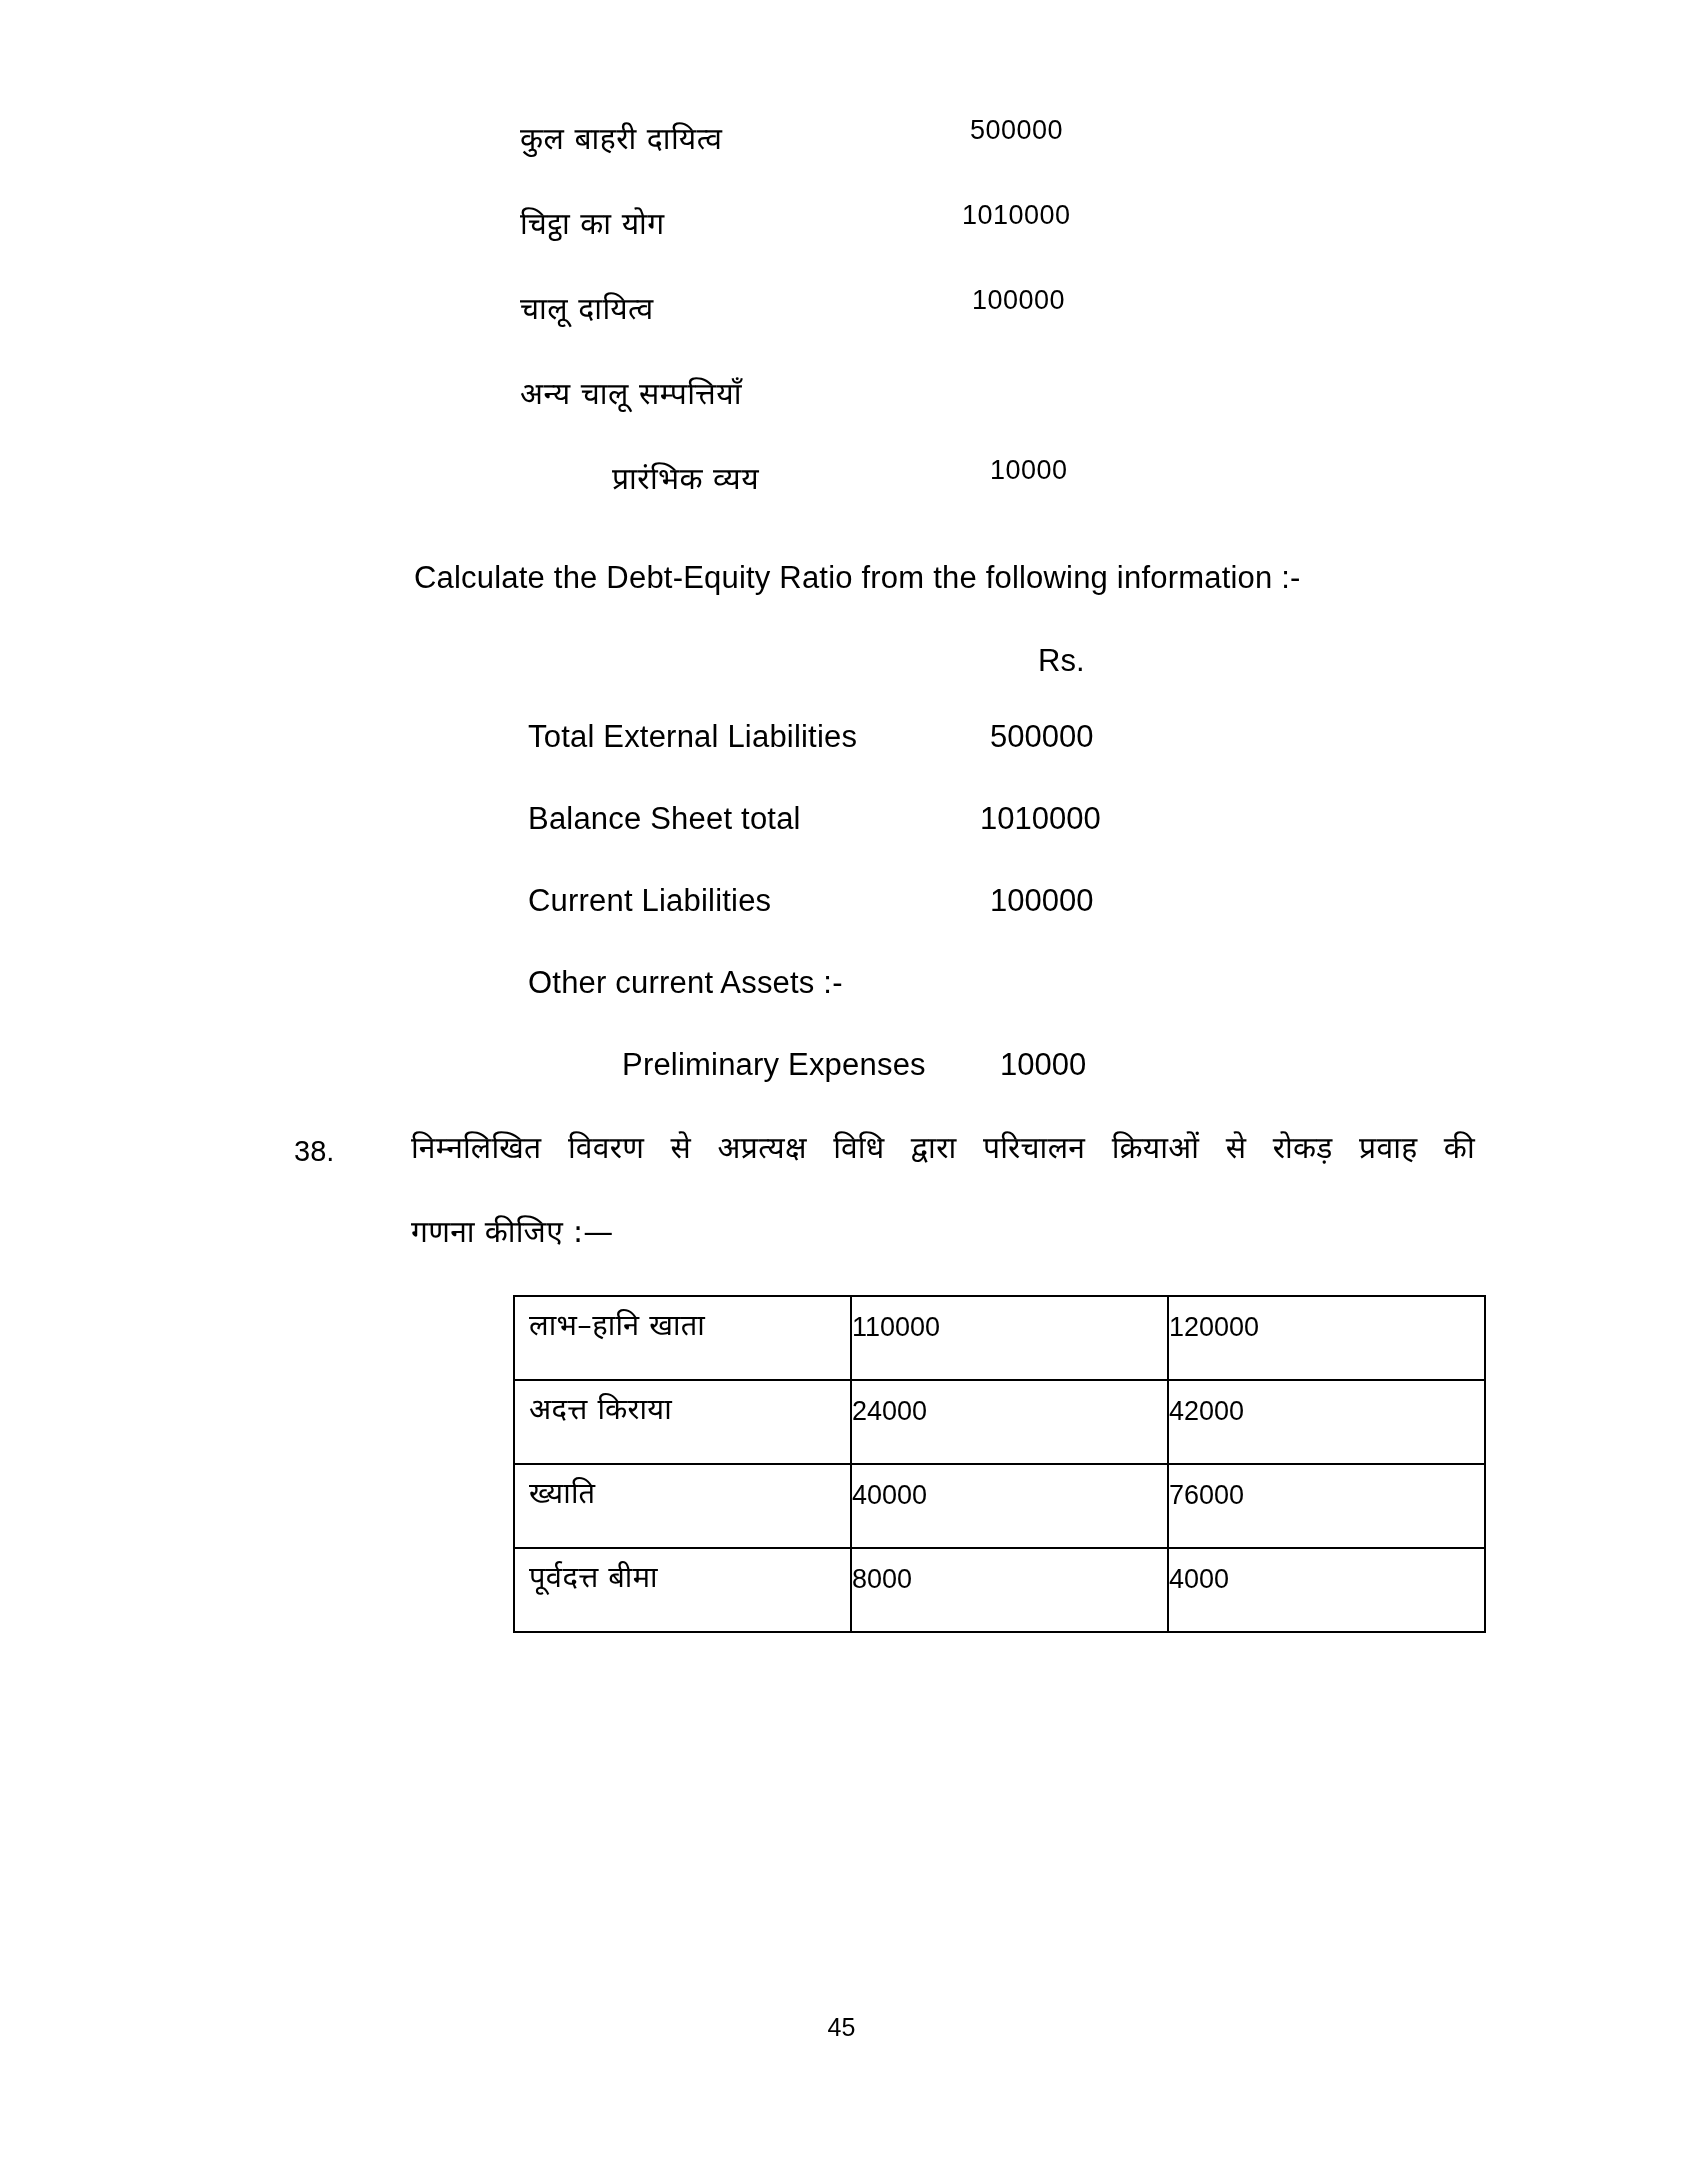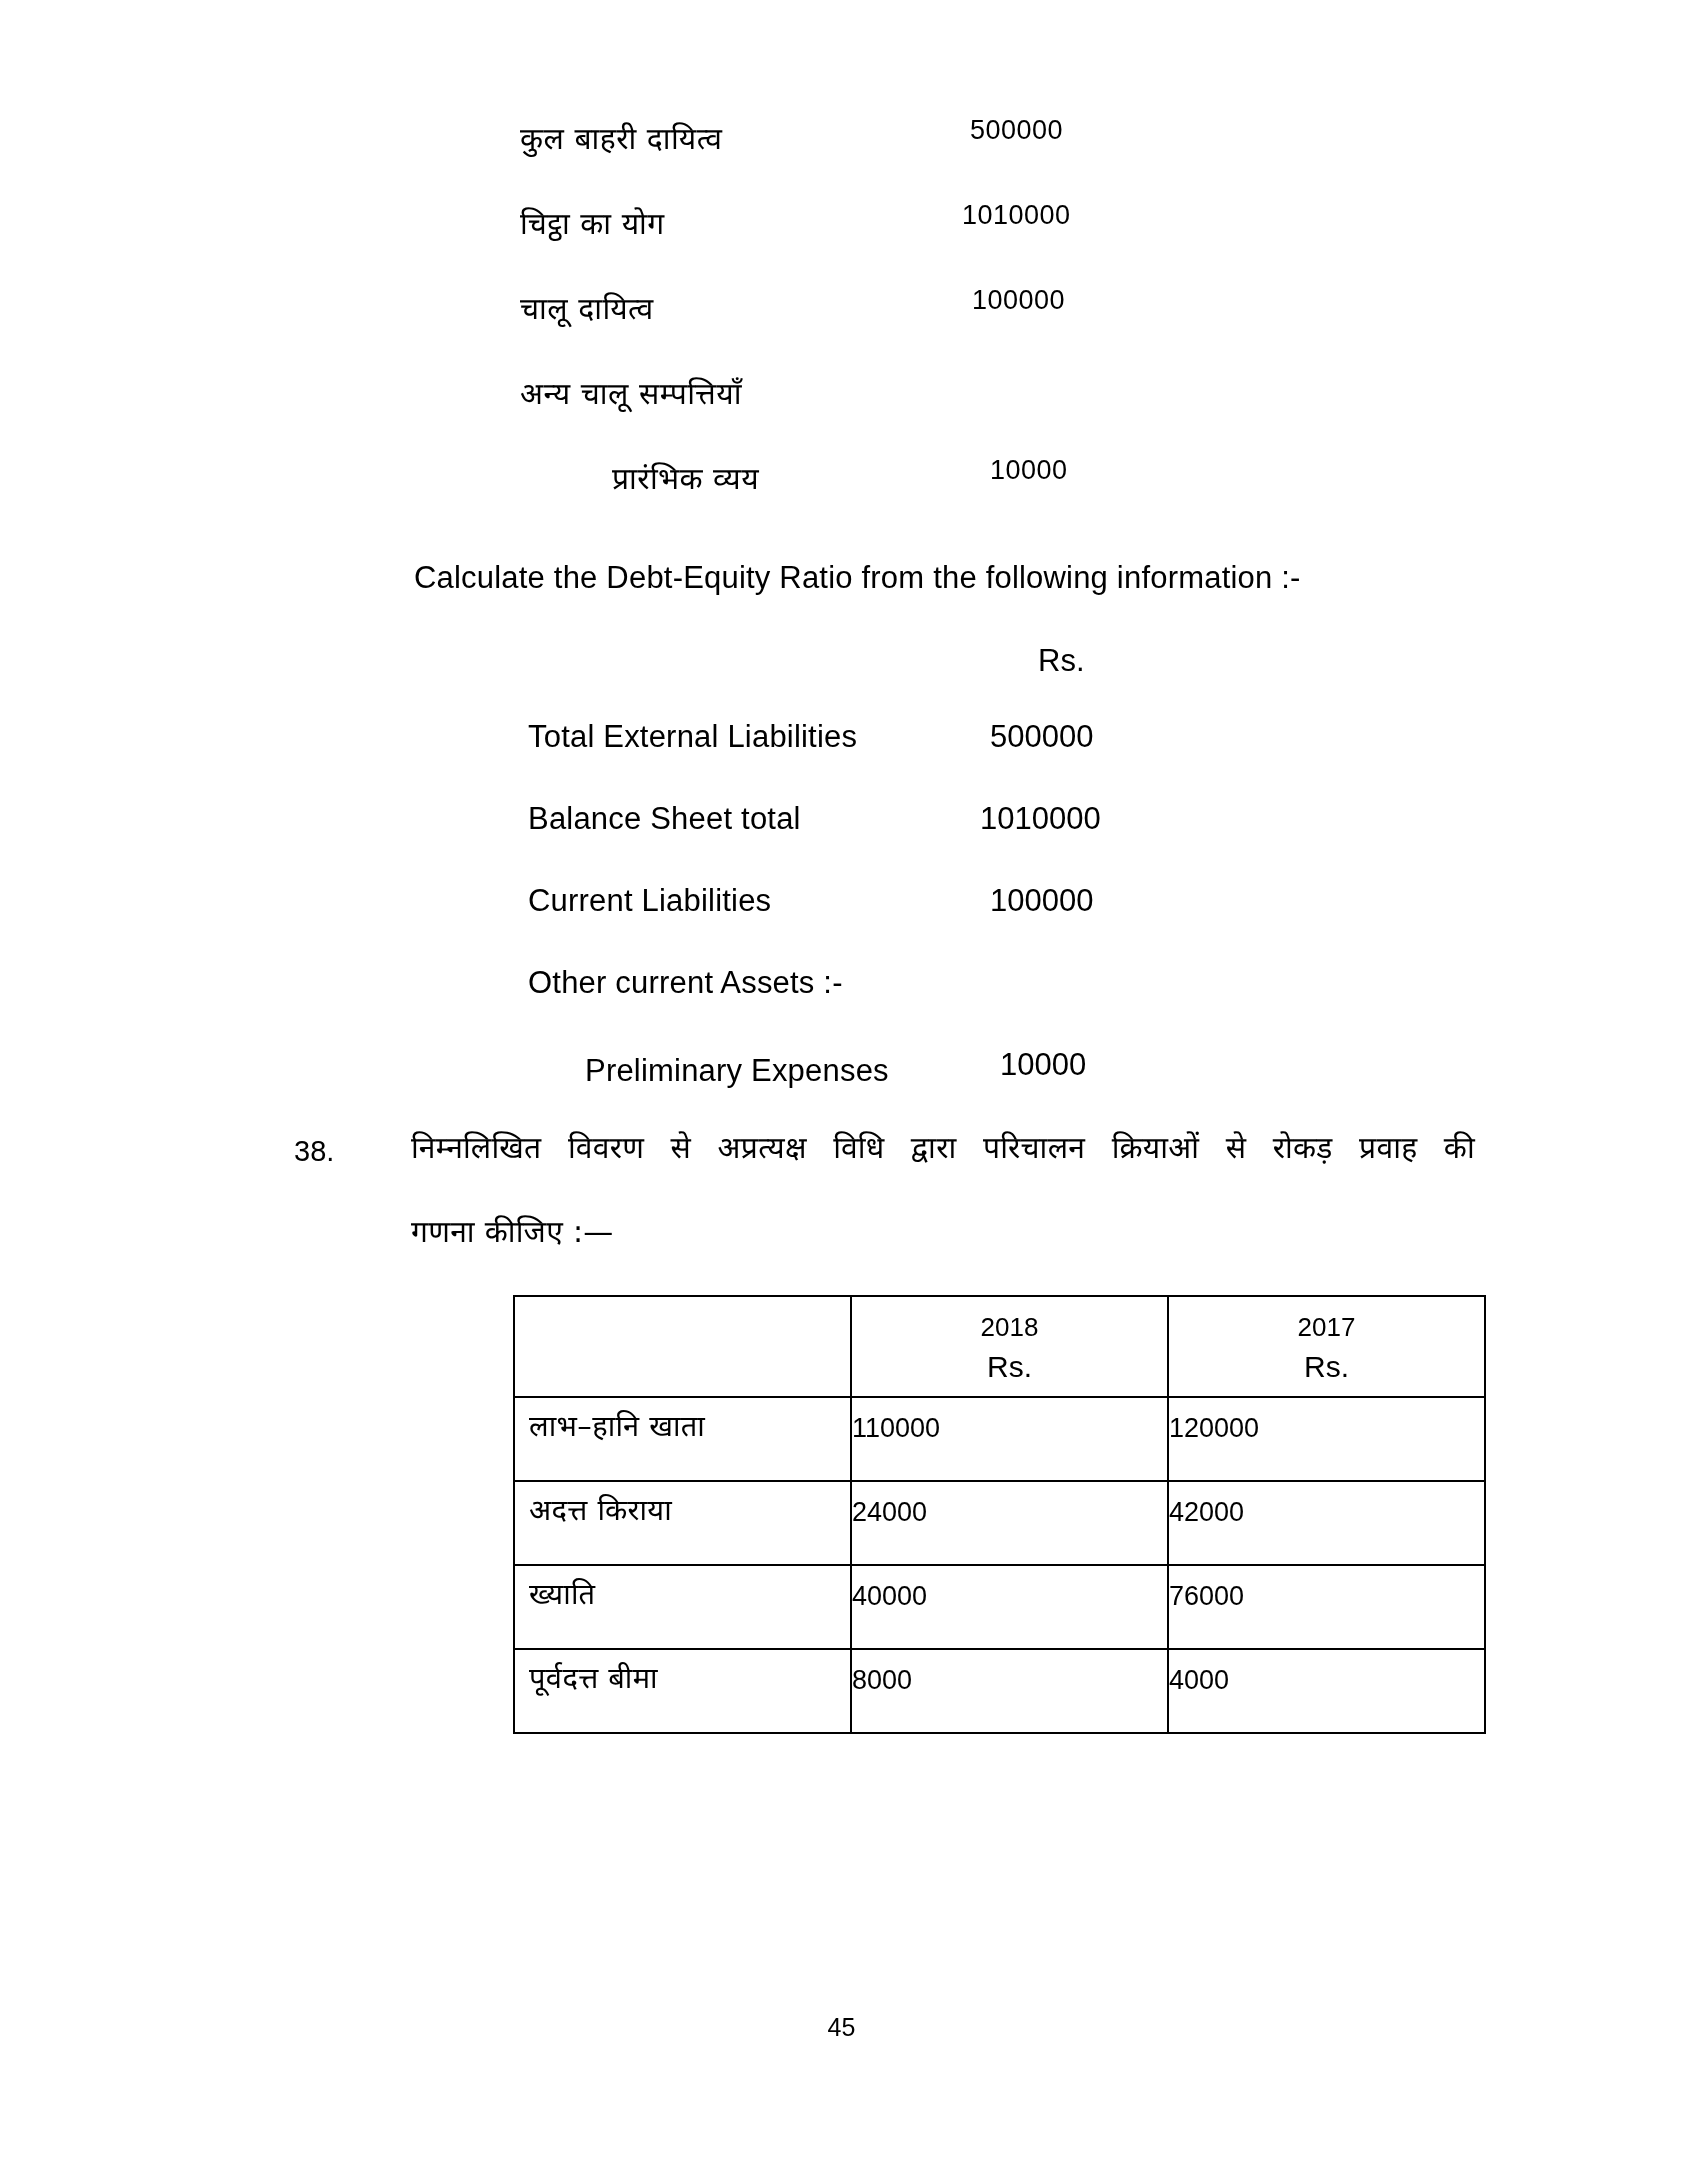--- a/index.html
+++ b/index.html
@@ -98,22 +98,21 @@
   .eng-label {
     position: absolute;
     left: 528px;
     top: 0;
     font-size: 31px;
     line-height: 44px;
     letter-spacing: 0.2px;
     white-space: nowrap;
   }
   .eng-label.indent {
-    left: 585px;
-    margin-top: 6px;
+    left: 622px;
   }
   .eng-value {
     position: absolute;
     top: 0;
     font-size: 31px;
     line-height: 44px;
     white-space: nowrap;
   }
 
   
@@ -293,31 +292,20 @@
   <div class="q-line2 dev">गणना कीजिए :—</div>
 
   <div class="data-table-wrap">
     <table class="data-table">
       <colgroup>
         <col class="col-name">
           <col class="col-2018">
           <col class="col-2017">
       </colgroup>
       <tbody id="table-body">
-        <tr>
-          <td class="th-cell"></td>
-          <td class="th-cell eng">
-            <span class="yr">2018</span>
-            <span class="rs">Rs.</span>
-          </td>
-          <td class="th-cell eng">
-            <span class="yr">2017</span>
-            <span class="rs">Rs.</span>
-          </td>
-        </tr>
       <tr>
             <td class="td-name dev">लाभ–हानि खाता</td>
             <td class="td-num eng">110000</td>
             <td class="td-num eng">120000</td>
           </tr>
           <tr>
             <td class="td-name dev">अदत्त किराया</td>
             <td class="td-num eng">24000</td>
             <td class="td-num eng">42000</td>
           </tr>

